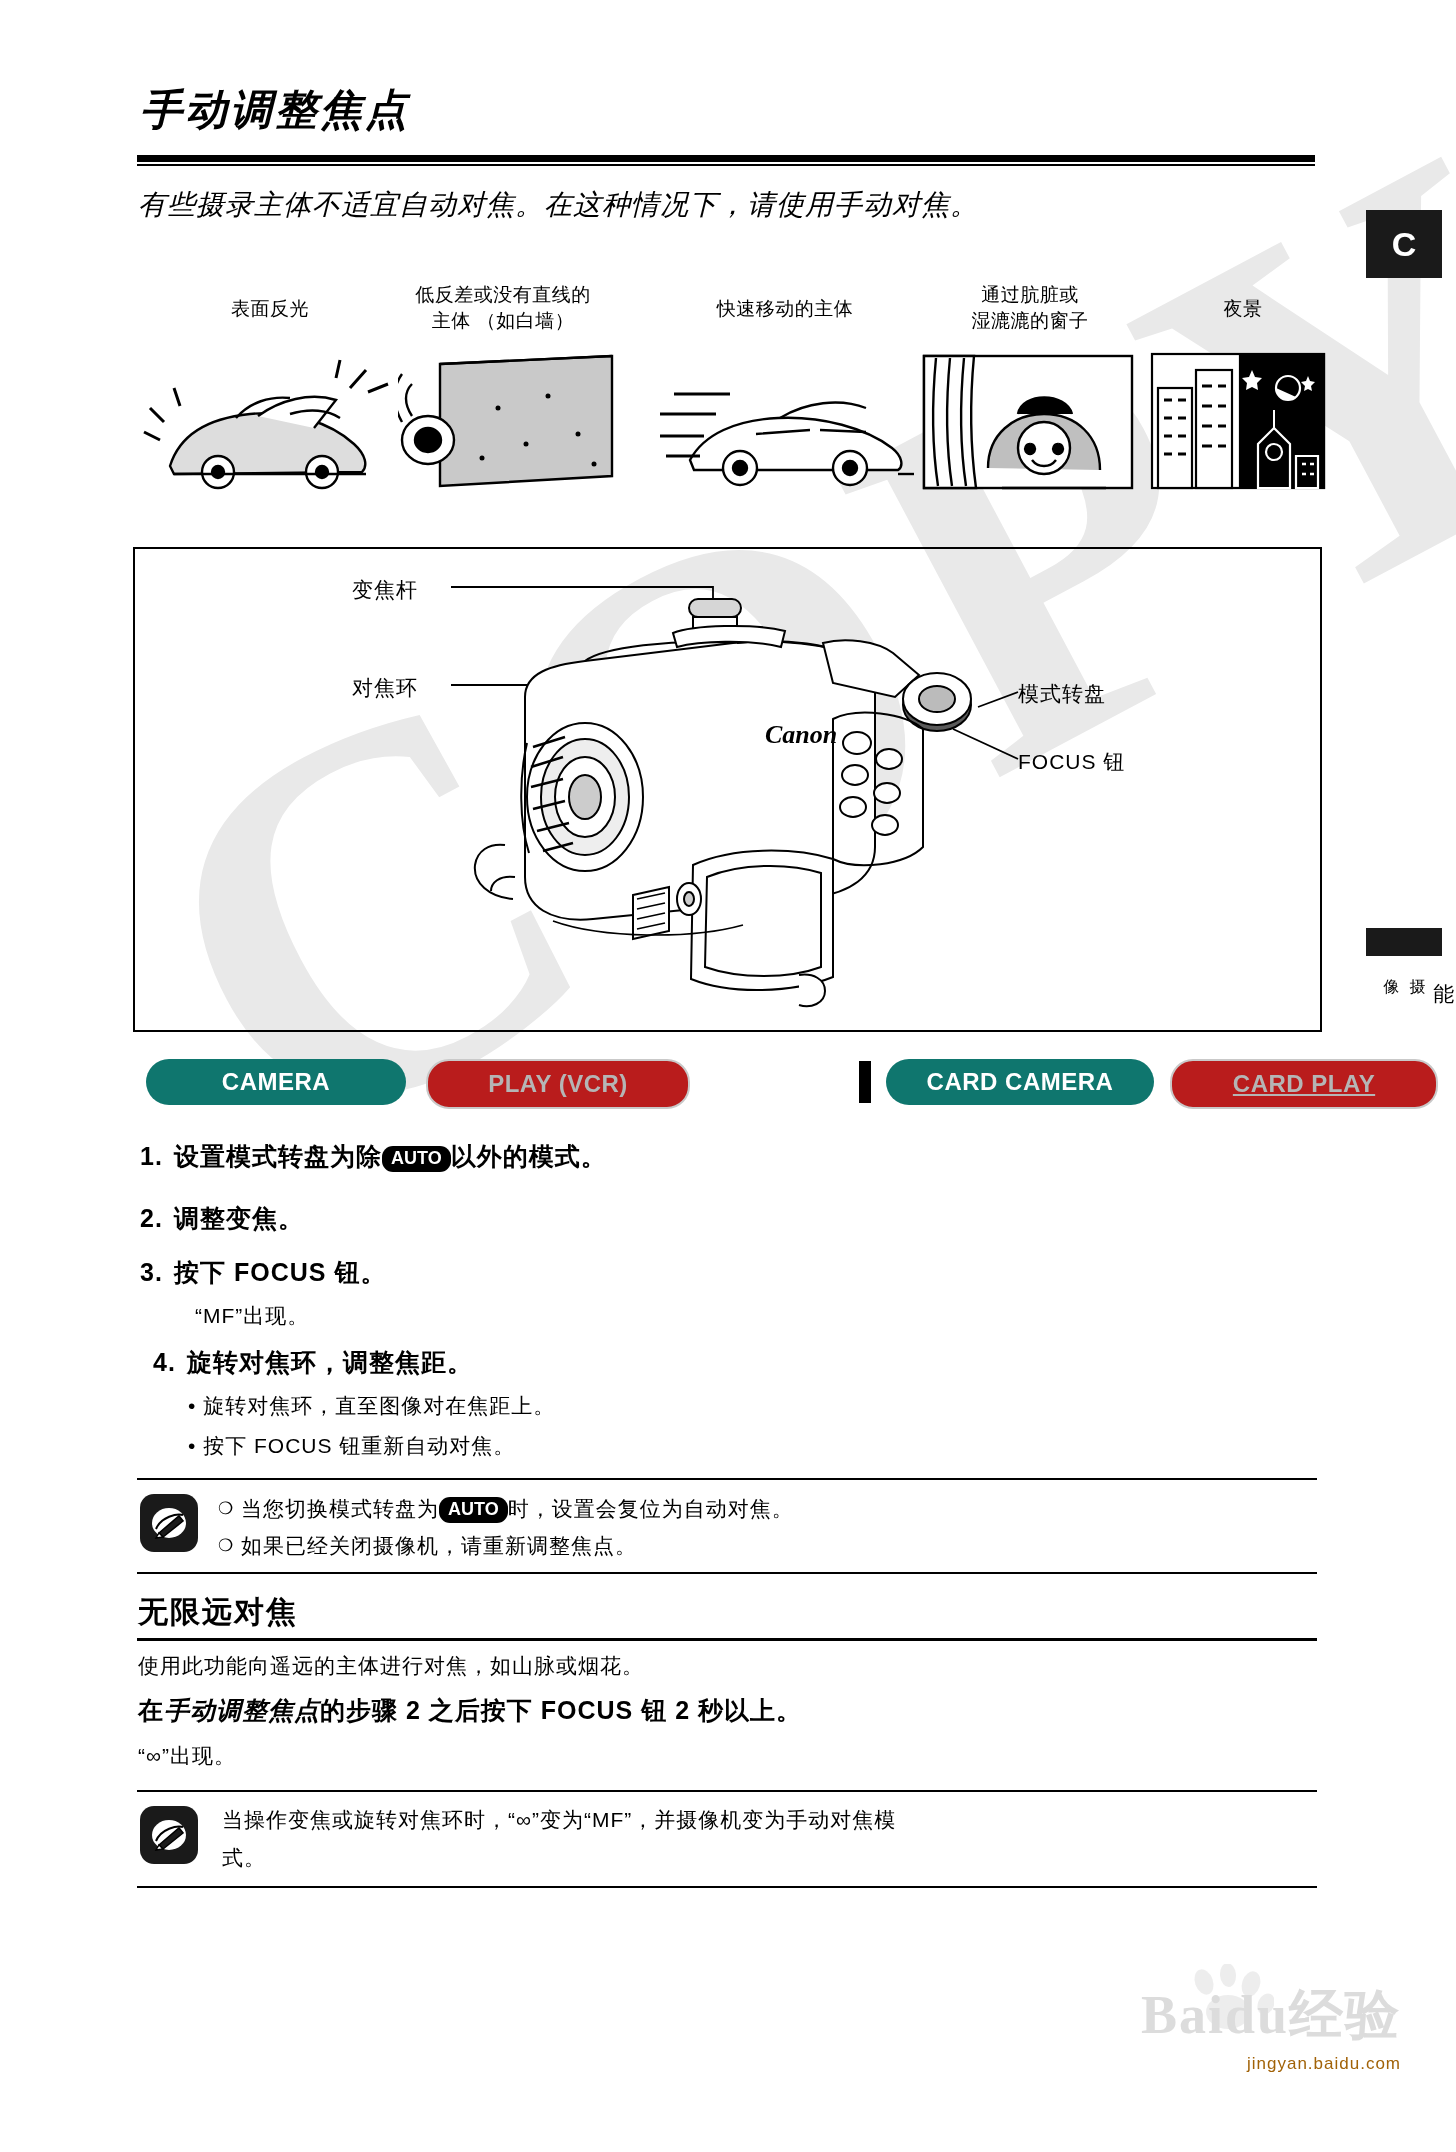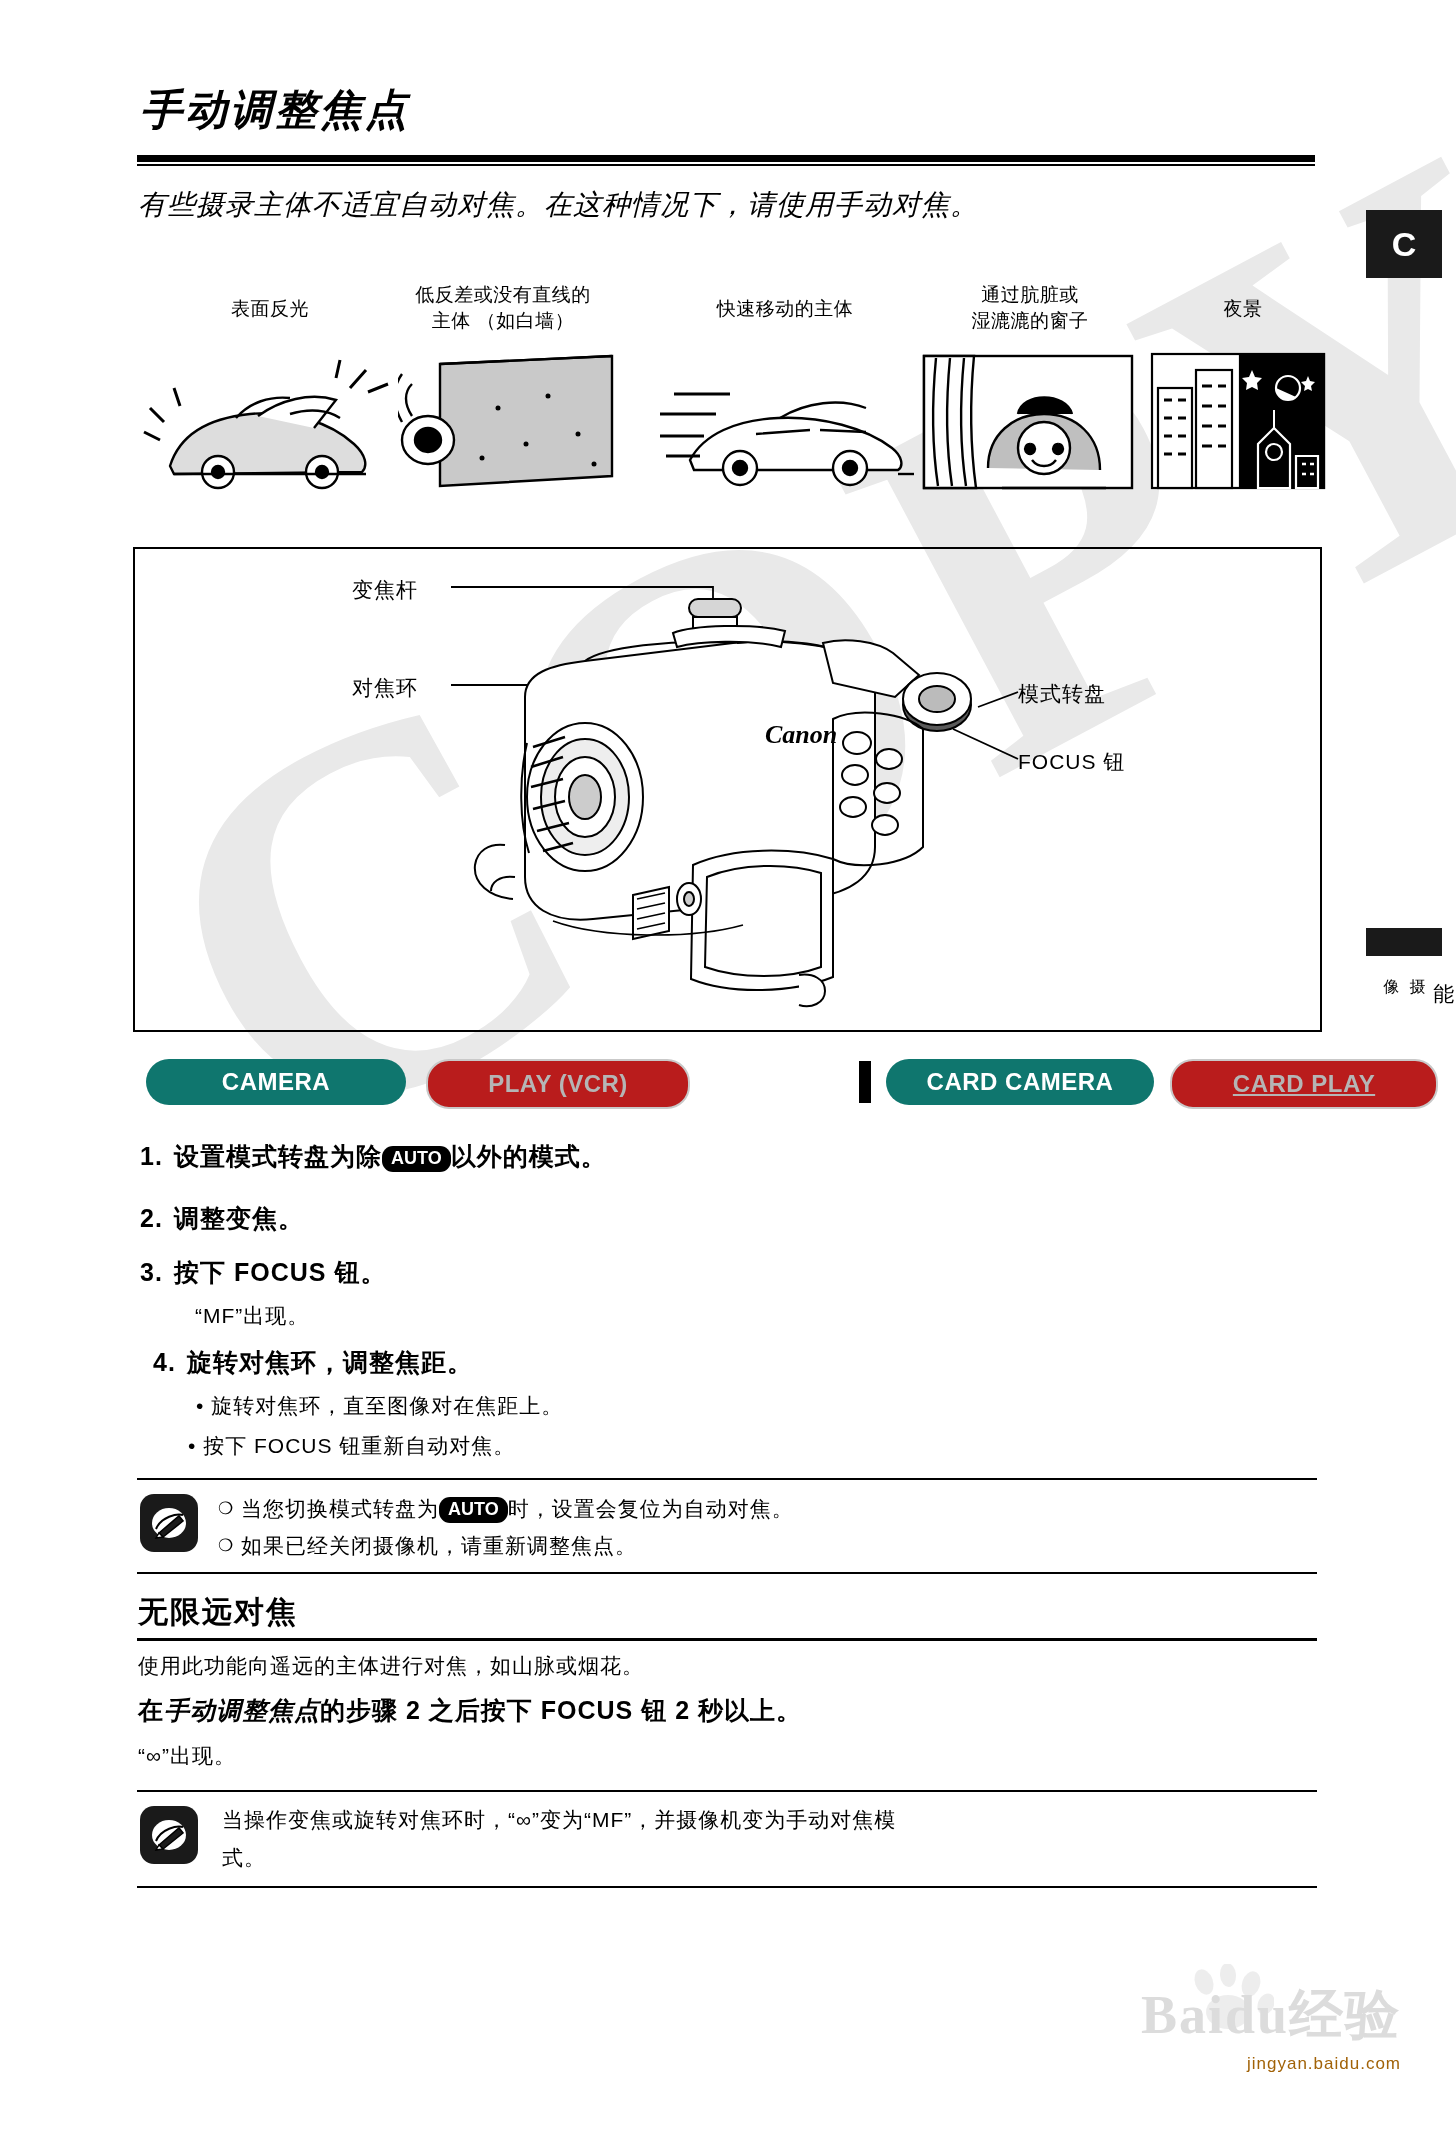--- a/index.html
+++ b/index.html
@@ -340,21 +340,21 @@
     </div>
 
     <div class="step" style="left:140px;top:1256px;">
       <span class="num">3.</span><span>按下 FOCUS 钮。</span>
     </div>
     <div class="sub" style="left:195px;top:1302px;">“MF”出现。</div>
 
     <div class="step" style="left:140px;top:1346px;margin-left:13px;">
       <span class="num">4.</span><span>旋转对焦环，调整焦距。</span>
     </div>
-    <div class="sub" style="left:196px;top:1392px;">• 旋转对焦环，直至图像对在焦距上。</div>
+    <div class="sub" style="left:188px;top:1392px;">• 旋转对焦环，直至图像对在焦距上。</div>
     <div class="sub" style="left:188px;top:1432px;">• 按下 FOCUS 钮重新自动对焦。</div>
 
     <div class="rule" style="left:137px;top:1478px;width:1180px;"></div>
     <div class="note-icon" style="left:140px;top:1494px;">
       <svg width="40" height="40" viewBox="0 0 40 40">
         <ellipse cx="20" cy="20" rx="17" ry="15" fill="#ffffff"></ellipse>
         <path d="M7 26 C12 14 28 10 34 12" stroke="#000" stroke-width="2" fill="none"></path>
         <path d="M10 30 L30 13 L34 18 L14 34 Z" fill="#1a1a1a" stroke="#000" stroke-width="1.6"></path>
         <path d="M10 30 L14 34 L7 35 Z" fill="#ffffff" stroke="#000" stroke-width="1.4"></path>
       </svg>

